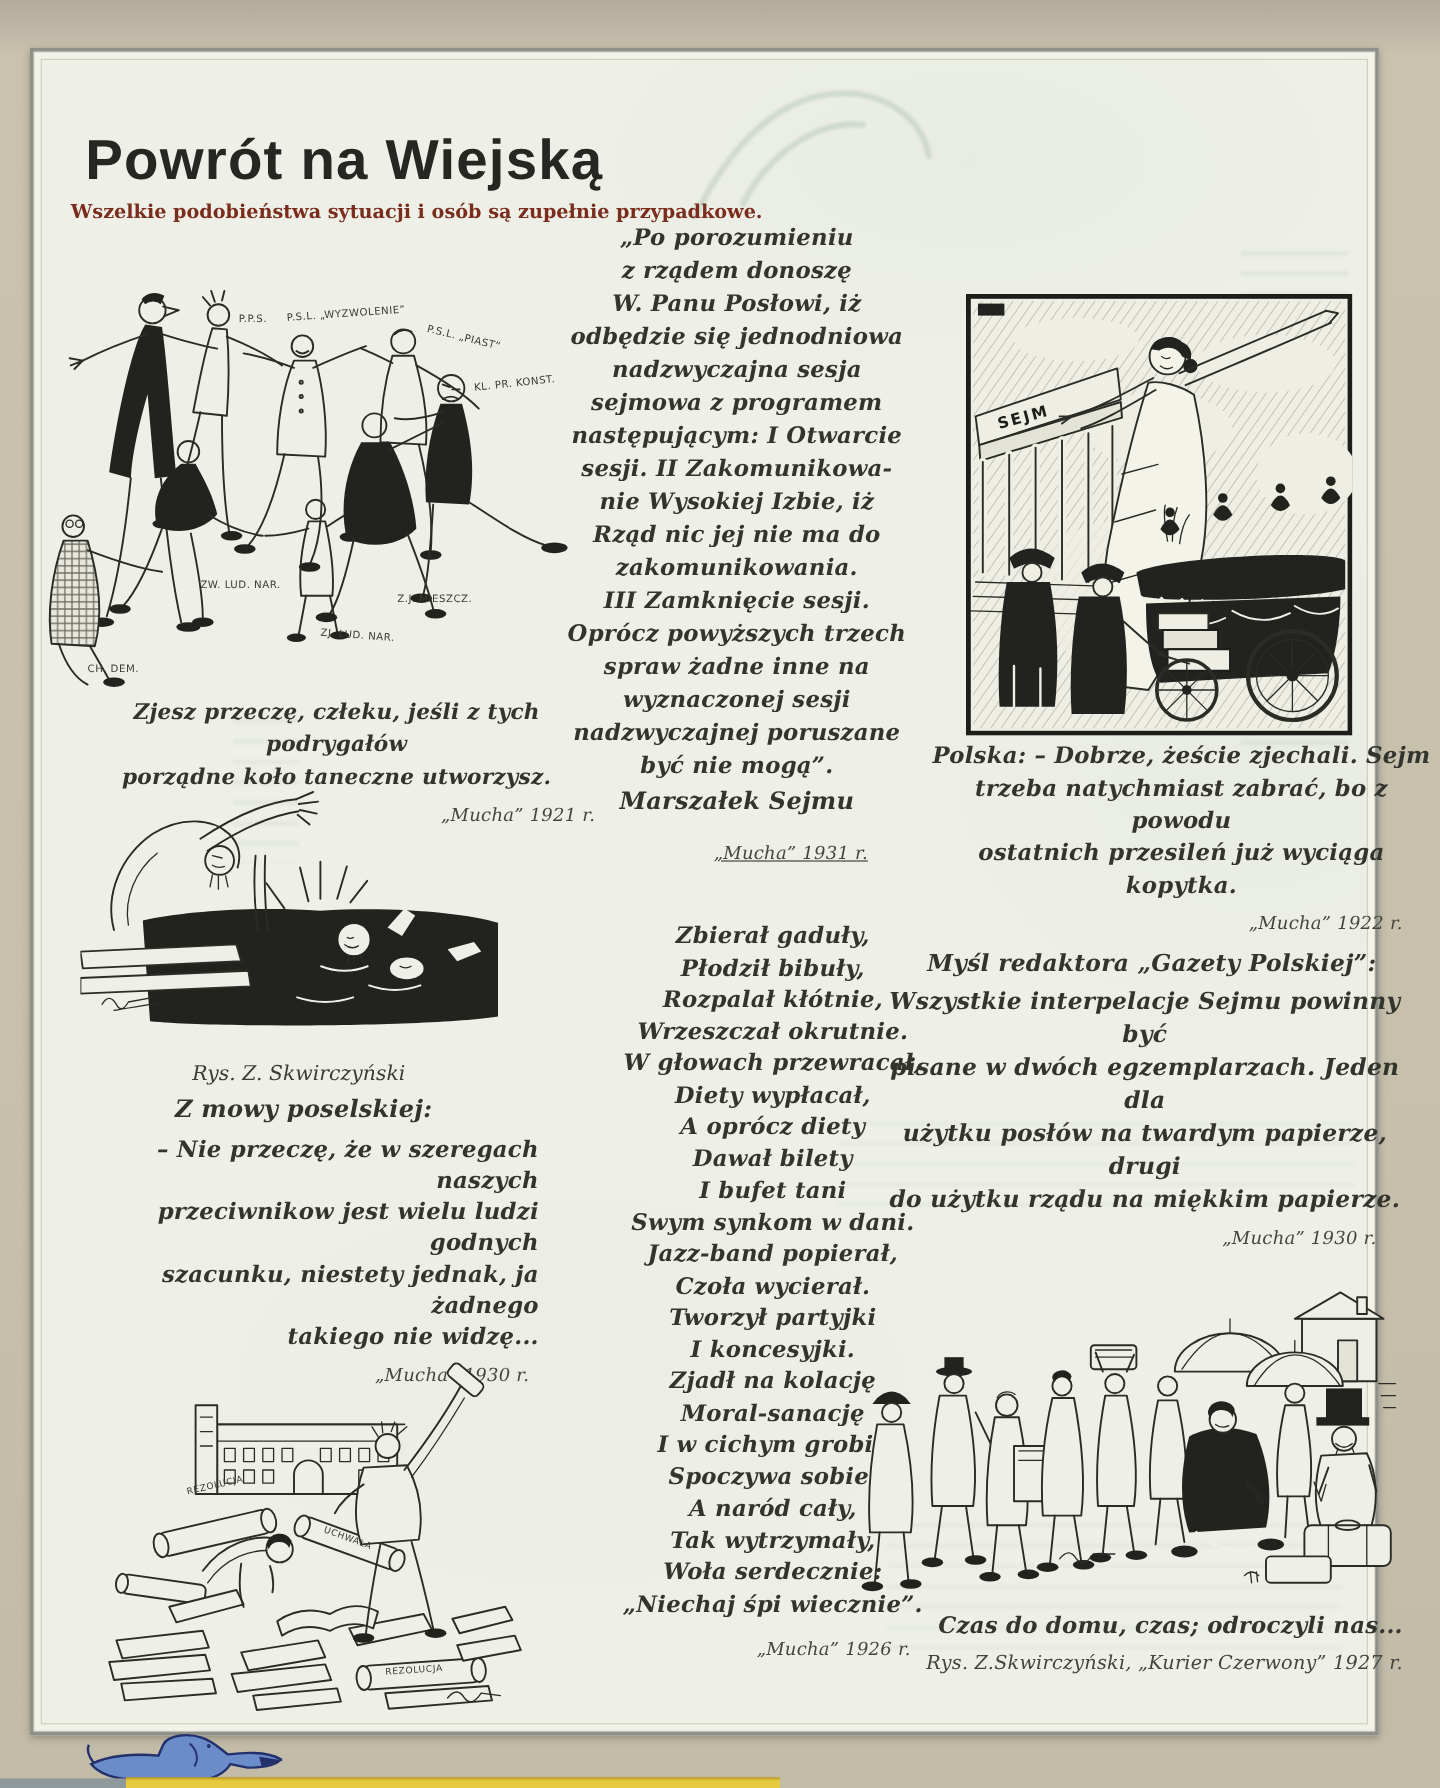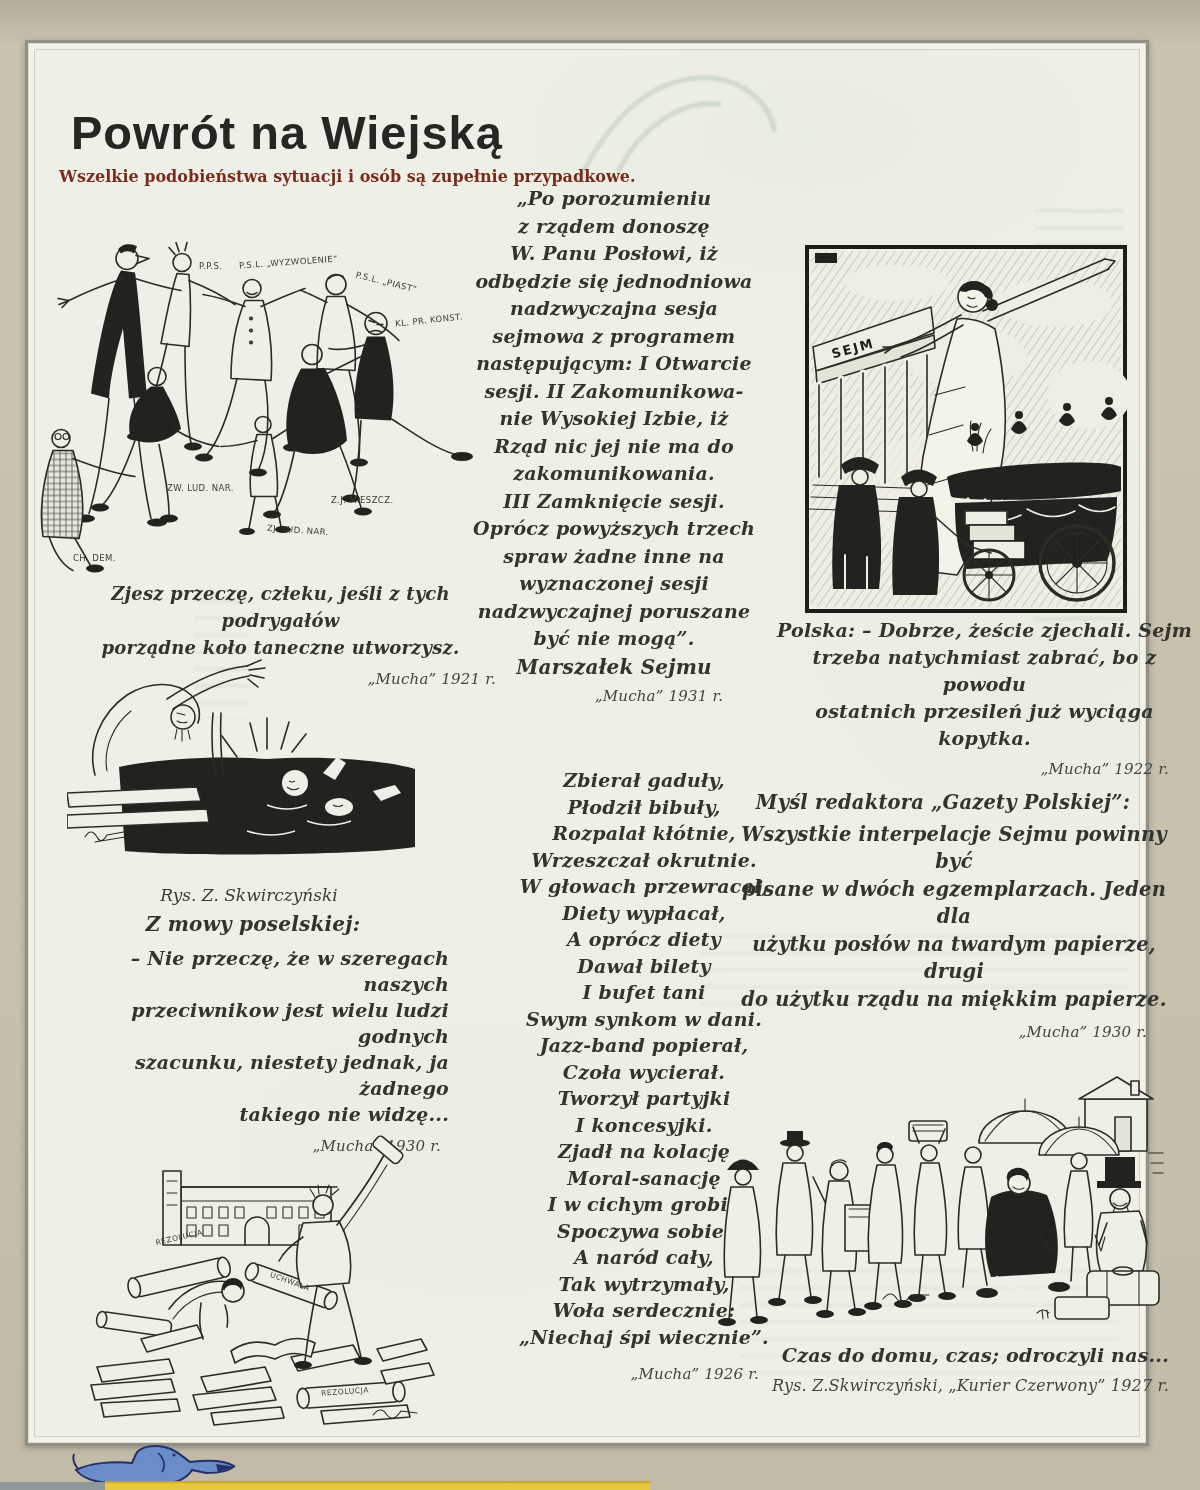--- a/index.html
+++ b/index.html
@@ -33,37 +33,37 @@
   .subtitle{
     left:24px;top:117px;margin:0;
     font-size:16px;font-weight:bold;color:var(--subtitle-red,#7b2d1d);
   }
 
   .q{font-style:italic;font-weight:bold;color:var(--text-ink,#34342e);letter-spacing:.2px;}
   .src{font-style:italic;font-weight:normal;font-size:15px;color:#45453f;letter-spacing:.2px;}
 
   .marshal{left:419px;top:135px;width:320px;text-align:center;font-size:19px;line-height:27.5px;}
   .marshal .attr{font-size:20px;margin-top:1px;}
-  .marshal .src{margin-top:2px;text-align:center;padding-left:90px;}
+  .marshal .src{margin-top:17px;text-align:center;padding-left:90px;text-decoration:underline;}
 
   .cap-dance{left:18px;top:530px;width:455px;text-align:center;font-size:18px;line-height:27px;}
   .cap-dance .src{margin-top:5px;text-align:right;padding-right:12px;}
 
   .cap-hearse{left:737px;top:567px;width:425px;text-align:center;font-size:19px;line-height:27px;}
   .cap-hearse .src{margin-top:4px;text-align:right;padding-right:28px;}
 
   .cap-bath{left:64px;top:835px;width:300px;text-align:center;
     font-style:italic;font-size:17px;color:#3c3c36;}
 
   .speech{left:22px;top:861px;width:392px;text-align:right;font-size:19px;line-height:26px;}
   .speech .head{font-size:20px;margin-bottom:8px;text-align:center;}
   .speech .src{margin-top:6px;text-align:right;padding-right:8px;}
 
   .editor{left:704px;top:739px;width:430px;text-align:center;font-size:19.5px;line-height:27.5px;}
-  .editor .head{padding-right:22px;margin-bottom:4px;}
+  .editor .head{text-align:right;padding-right:22px;margin-bottom:4px;}
   .editor .src{margin-top:6px;text-align:right;padding-right:22px;}
 
   .poem{left:454px;top:717px;width:310px;text-align:center;font-size:19px;line-height:26.5px;}
   .poem .src{margin-top:11px;text-align:right;padding-right:40px;}
 
   .cap-departure{left:664px;top:1292px;width:470px;text-align:right;font-size:19px;line-height:27px;}
   .cap-departure .credit{font-style:italic;font-weight:normal;font-size:16px;color:#45453f;margin-top:3px;}
 
   figure.ill{margin:0;}
   .ill-dance{left:4px;top:177px;width:450px;height:348px;}

